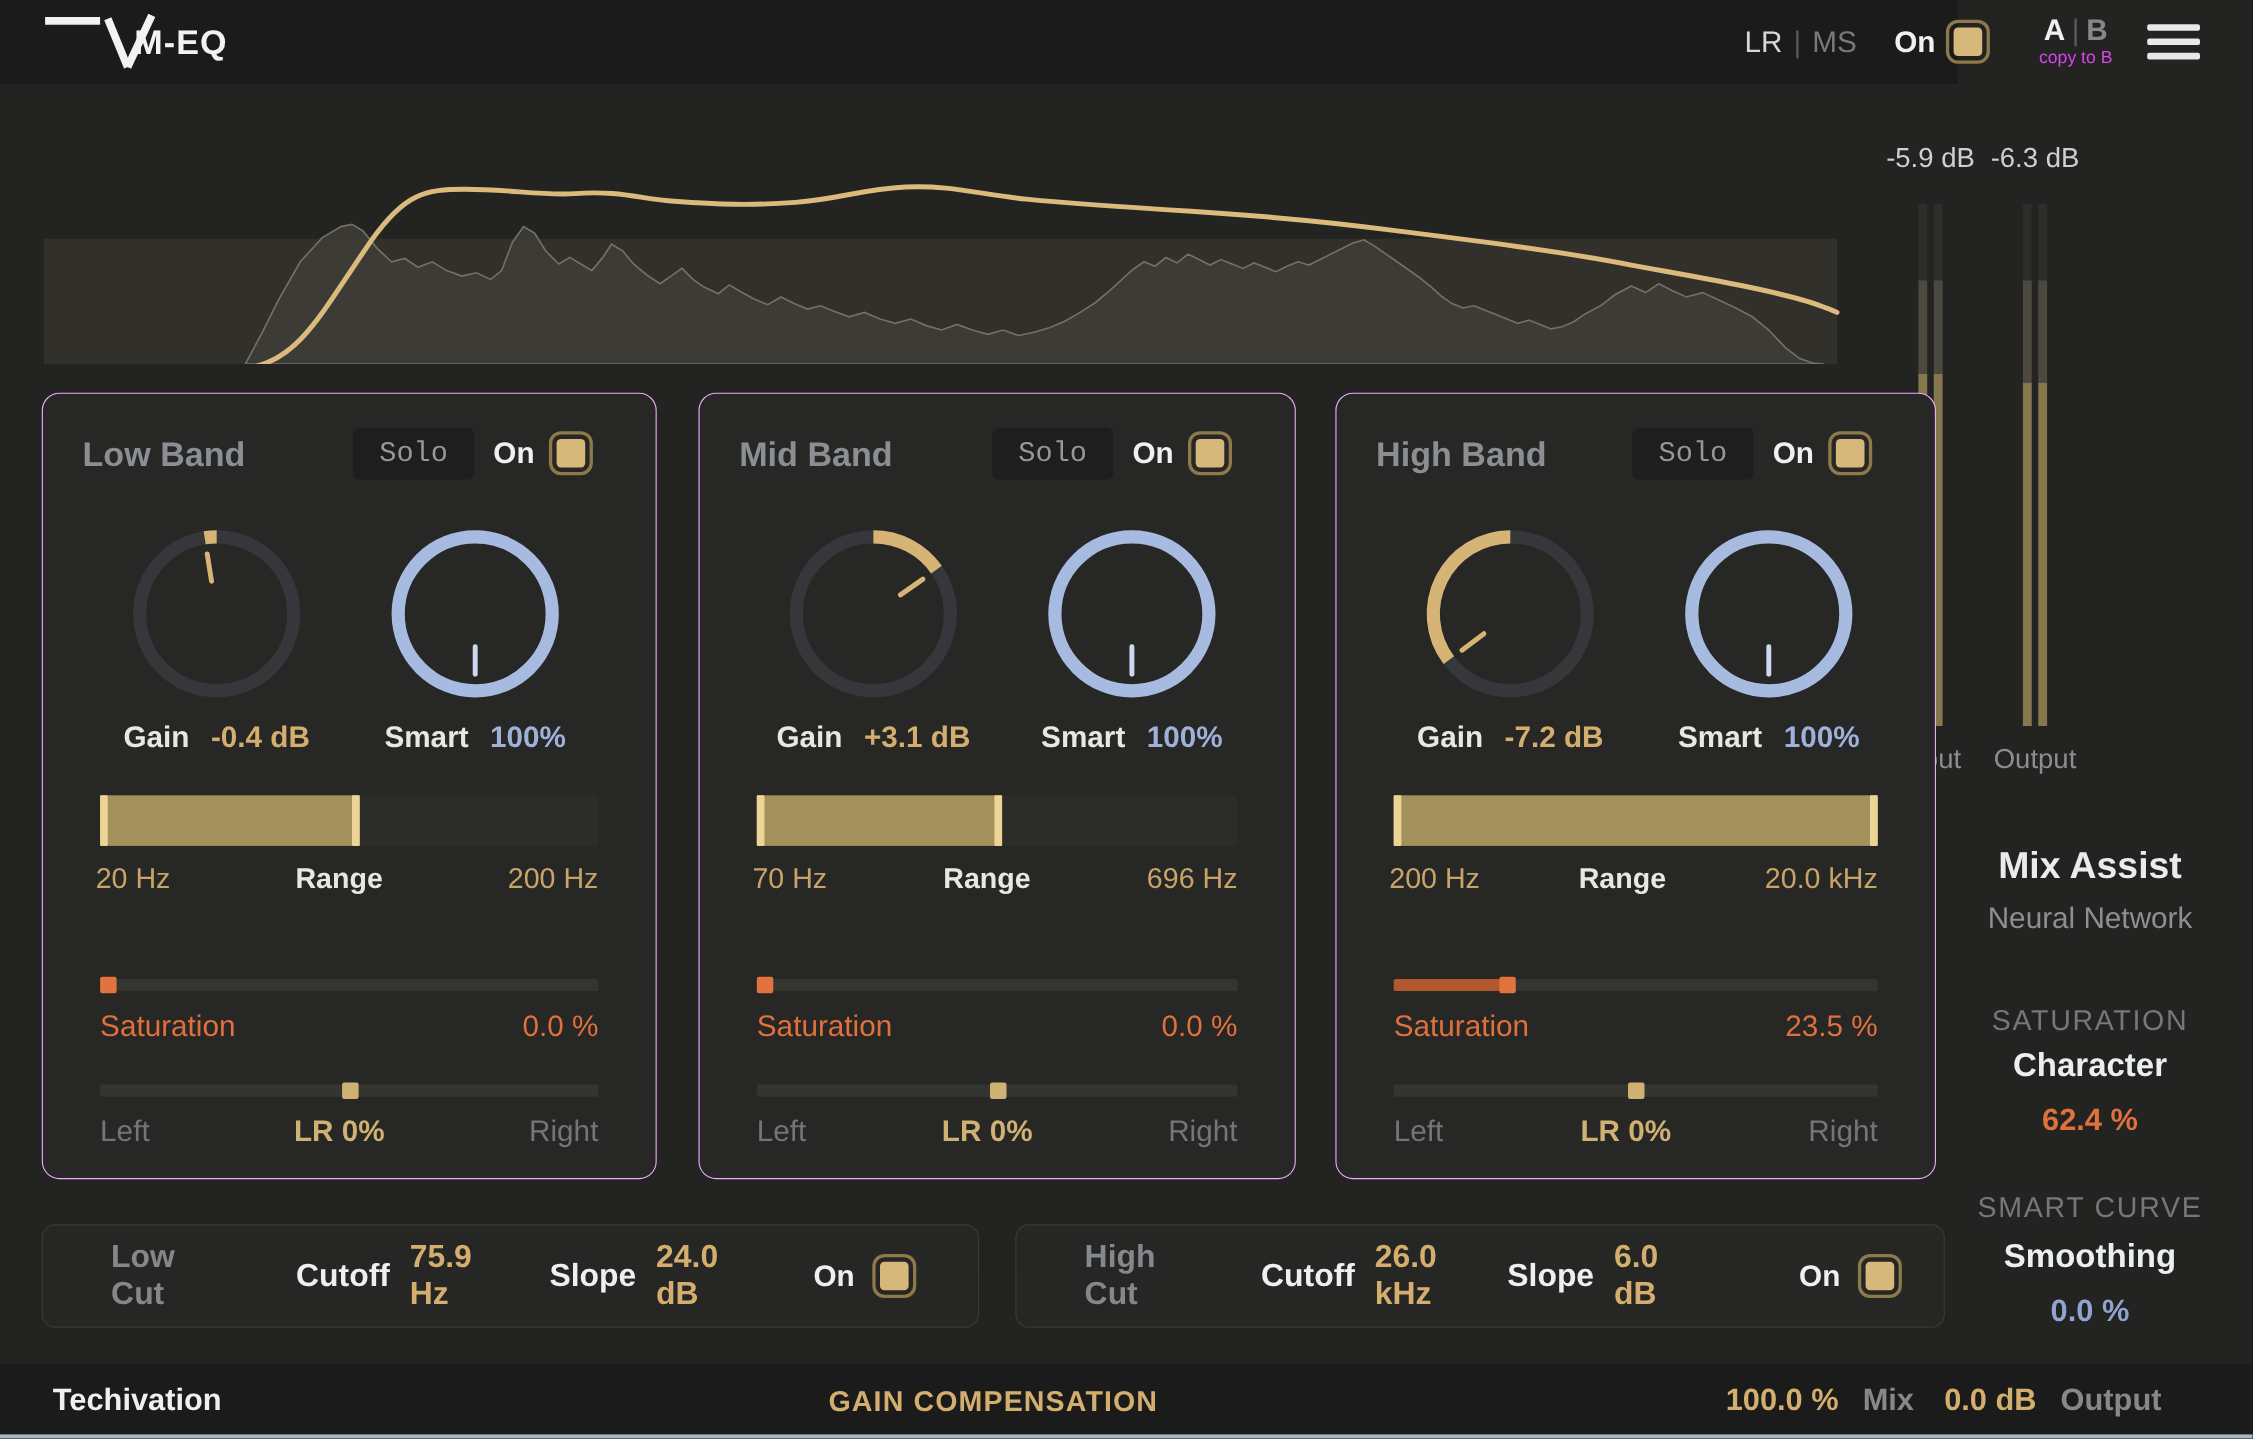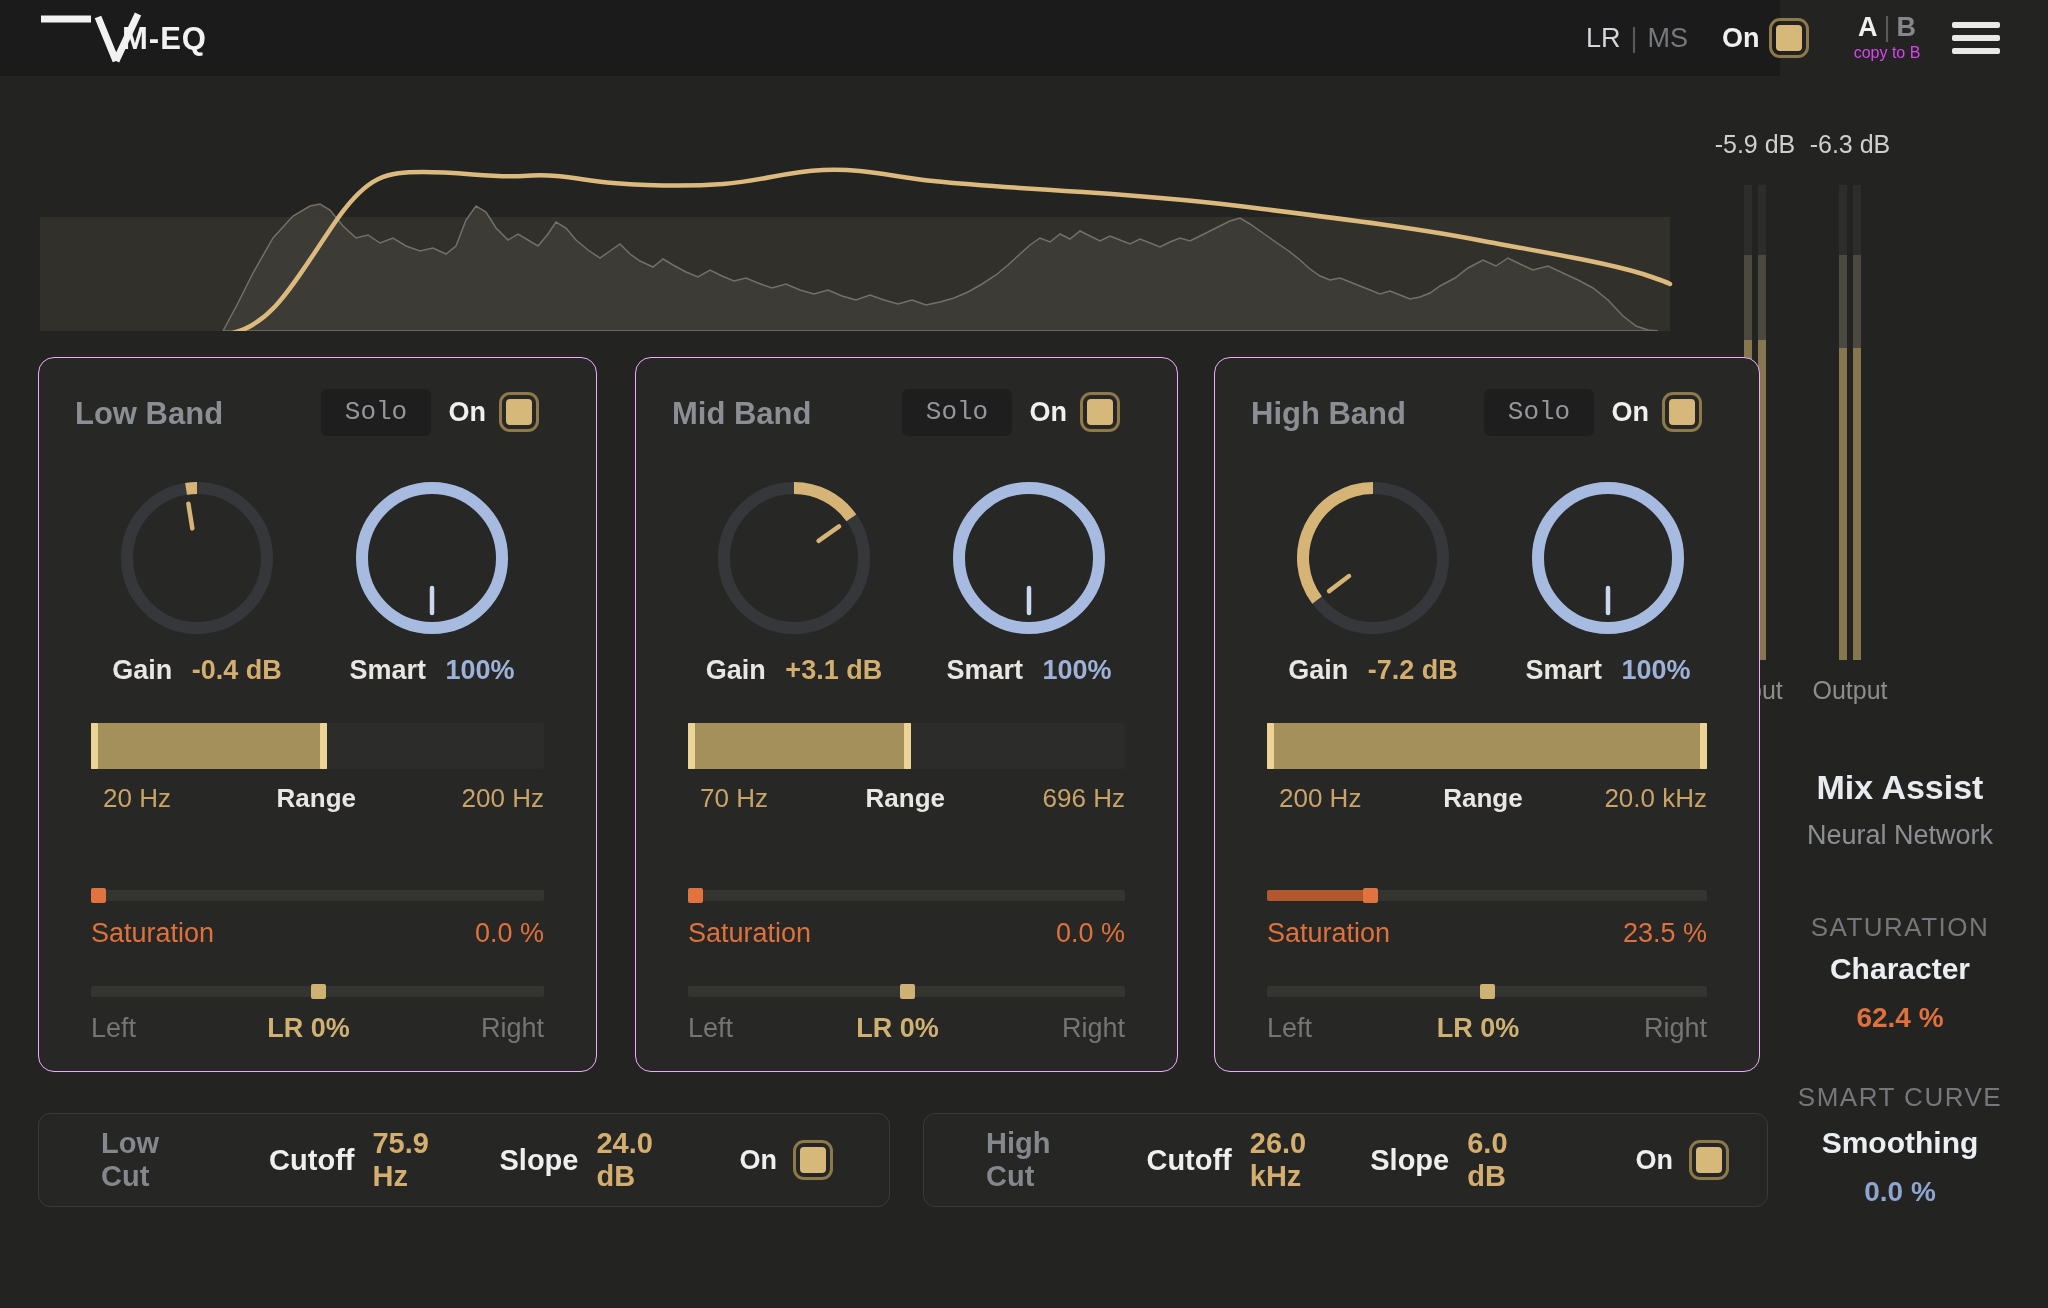--- a/index.html
+++ b/index.html
@@ -42,21 +42,21 @@
   .band-toggle{position:absolute;right:57px;top:34px;width:40px;height:40px;}
   .knob{position:absolute;width:172px;height:172px;top:114px;cursor:pointer;}
   .knob.gain{left:72px;} .knob.smart{left:307px;}
   .knob-caption{position:absolute;top:297px;white-space:nowrap;transform:translateX(-50%);font-size:27px;}
   .knob-caption .klabel{color:#e9e7e4;font-weight:bold;}
   .knob-caption .kvalue{font-weight:bold;margin-left:12px;}
   .kvalue.tan{color:#d3ae6e;} .kvalue.blue{color:#9db1d9;}
   .range-wrap{position:absolute;left:52px;right:52px;top:365px;height:46px;background:#2c2c2b;border-radius:3px;}
   .range-fill{position:absolute;top:0;height:46px;background:#a3905a;}
   .range-handle{position:absolute;top:0;width:7px;height:46px;background:#ecd396;border-radius:1px;cursor:ew-resize;}
-  .range-labels{position:absolute;left:64px;right:52px;top:425px;display:flex;justify-content:space-between;font-size:26px;gap:26px;}
+  .range-labels{position:absolute;left:48px;right:52px;top:425px;display:flex;justify-content:space-between;font-size:26px;gap:26px;}
   .range-labels .rmin,.range-labels .rmax{color:#c9a468;}
   .range-labels .rmid{color:#e9e7e4;font-weight:bold;}
   .thin-track{position:absolute;left:52px;right:52px;height:11px;background:#343431;border-radius:2px;}
   .sat-track{top:532px;} .pan-track{top:628px;}
   .sat-fill{position:absolute;left:0;top:0;height:11px;background:#b2582f;border-radius:2px;}
   .sq-handle{position:absolute;top:-2px;width:15px;height:15px;border-radius:2px;cursor:ew-resize;}
   .sat-handle{background:#e1743e;} .pan-handle{background:#cfb273;}
   .sat-row{position:absolute;left:52px;right:52px;top:560px;display:flex;justify-content:space-between;font-size:27px;}
   .sat-row .slabel{color:#e0713c;} .sat-row .svalue{color:#e0713c;}
   .pan-row{position:absolute;left:52px;right:52px;top:655px;display:flex;justify-content:space-between;font-size:27px;}
@@ -353,14 +353,27 @@
 
   <div class="side-block assist-title">Mix Assist</div>
   <div class="side-block assist-sub">Neural Network</div>
   <div class="side-block side-header sat-header">SATURATION</div>
   <div class="side-block side-label sat-label">Character</div>
   <div class="side-block sat-value">62.4 %</div>
   <div class="side-block side-header curve-header">SMART CURVE</div>
   <div class="side-block side-label curve-label">Smoothing</div>
   <div class="side-block curve-value">0.0 %</div>
 
+  <div class="footer">
+    <div class="brand">Techivation</div>
+    <div class="gain-comp">GAIN COMPENSATION</div>
+    <div class="foot-group foot-mix">
+      <span class="foot-val">100.0 %</span>
+      <span class="foot-key">Mix</span>
+    </div>
+    <div class="foot-group foot-out">
+      <span class="foot-val">0.0 dB</span>
+      <span class="foot-key">Output</span>
+    </div>
+    <div class="footer-edge"></div>
+  </div>
 
 </div>
 
 </body></html>

